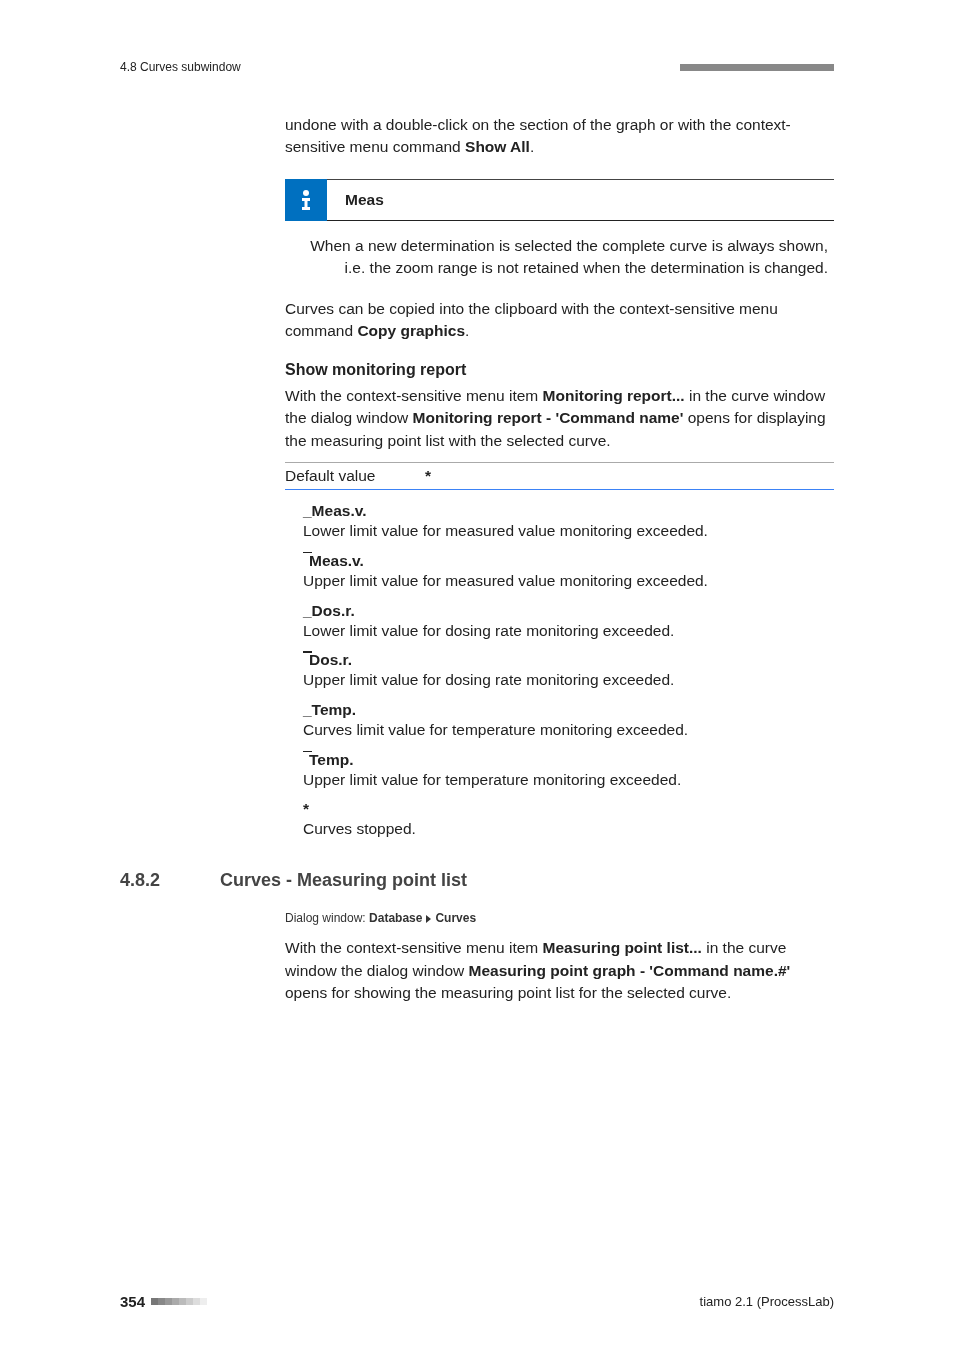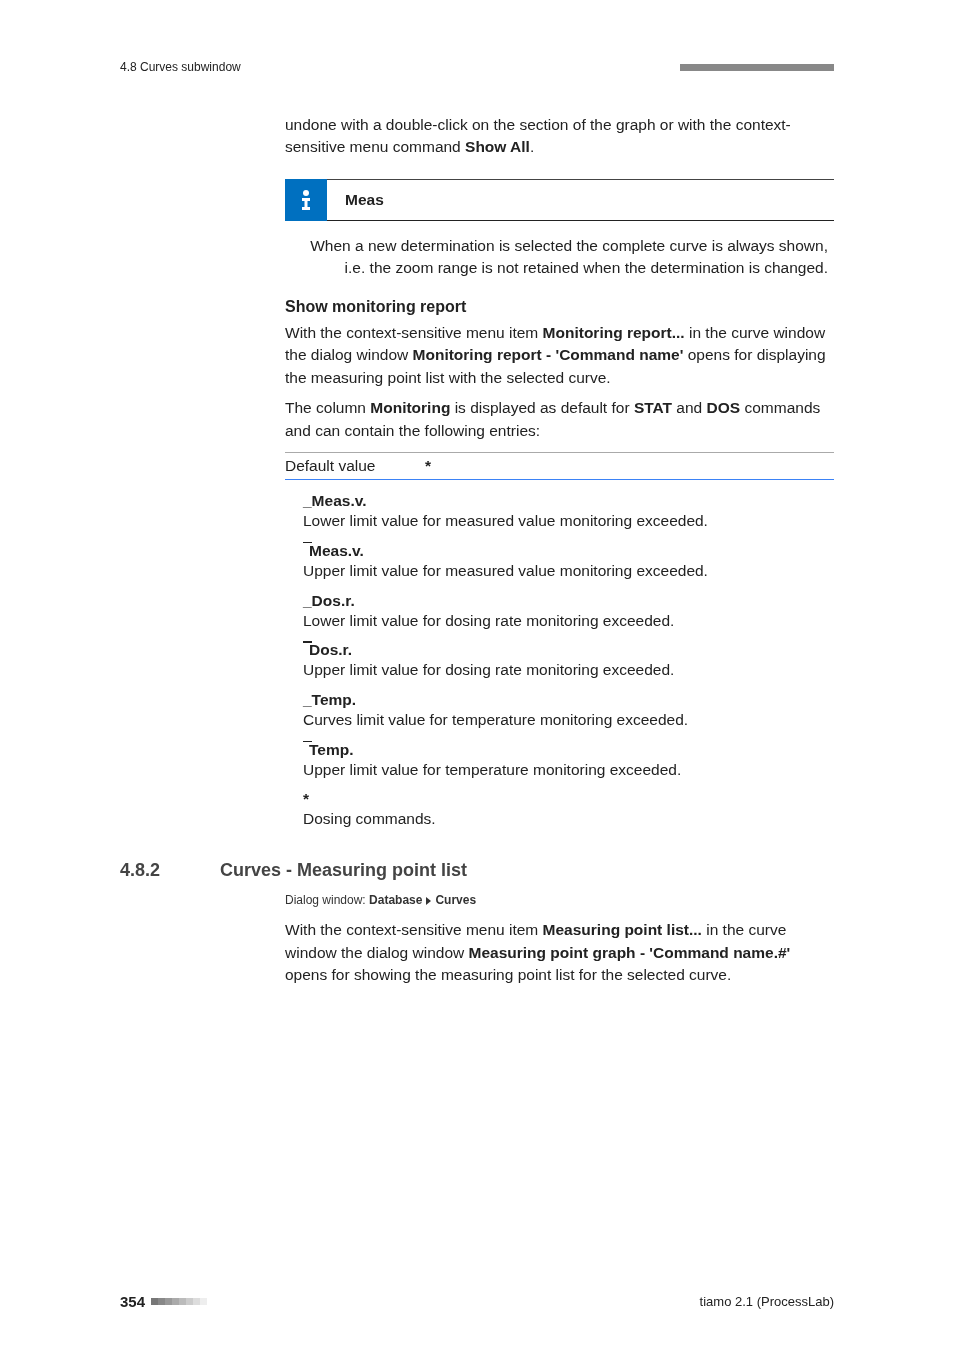--- a/index.html
+++ b/index.html
@@ -132,21 +132,21 @@
   .h2-title {
     font-weight: 700;
     color: #444;
     font-size: 18px;
     font-family: Arial, sans-serif;
   }
   .dialog-path {
     margin-left: 165px;
     font-size: 12px;
     color: #333;
-    margin-top: 12px;
+    margin-top: 20px;
     margin-bottom: 12px;
   }
   .footer-row {
     position: absolute;
     bottom: 40px;
     left: 120px;
     right: 120px;
     display: flex;
     justify-content: space-between;
     align-items: center;
@@ -242,30 +242,30 @@
             <rect x="9" y="20" width="8" height="3" fill="#fff"></rect>
           </svg>
         </div>
         <div class="note-title-wrap">
           <span class="note-title">Meas</span>
         </div>
       </div>
       <div class="note-body">When a new determination is selected the complete curve is always shown, i.e. the zoom range is not retained when the determination is changed.</div>
     </div>
 
+    <p>
+      <span>Curves can be copied into the clipboard with the context-sensitive menu command </span><strong>Copy graphics</strong><span>.</span>
+    </p>
 
     <div class="section-hdr">Show monitoring report</div>
 
     <p>
       <span>With the context-sensitive menu item </span><strong>Monitoring report...</strong><span> in the curve window the dialog window </span><strong>Monitoring report - 'Command name'</strong><span> opens for displaying the measuring point list with the selected curve.</span>
     </p>
 
-    <p>
-      <span>The column </span><strong>Monitoring</strong><span> is displayed as default for </span><strong>STAT</strong><span> and </span><strong>DOS</strong><span> commands and can contain the following entries:</span>
-    </p>
 
     <table class="kv-table">
       <tbody>
       <tr class="kv-row-mid kv-row-end">
         <td>Default value</td>
         <td><strong>*</strong></td>
       </tr>
     </tbody>
       </table>
 
@@ -289,21 +289,21 @@
         <div class="enum-item">
           <div class="enum-term">_Temp.</div>
           <div class="enum-desc">Curves limit value for temperature monitoring exceeded.</div>
         </div>
         <div class="enum-item">
           <div class="enum-term overline">Temp.</div>
           <div class="enum-desc">Upper limit value for temperature monitoring exceeded.</div>
         </div>
         <div class="enum-item">
           <div class="enum-term">*</div>
-          <div class="enum-desc">Dosing commands.</div>
+          <div class="enum-desc">Curves stopped.</div>
         </div>
       </div>
 
   </div>
 
   <div class="h2-row">
     <div class="h2-num">4.8.2</div>
     <div class="h2-title">Curves - Measuring point list</div>
   </div>
 

